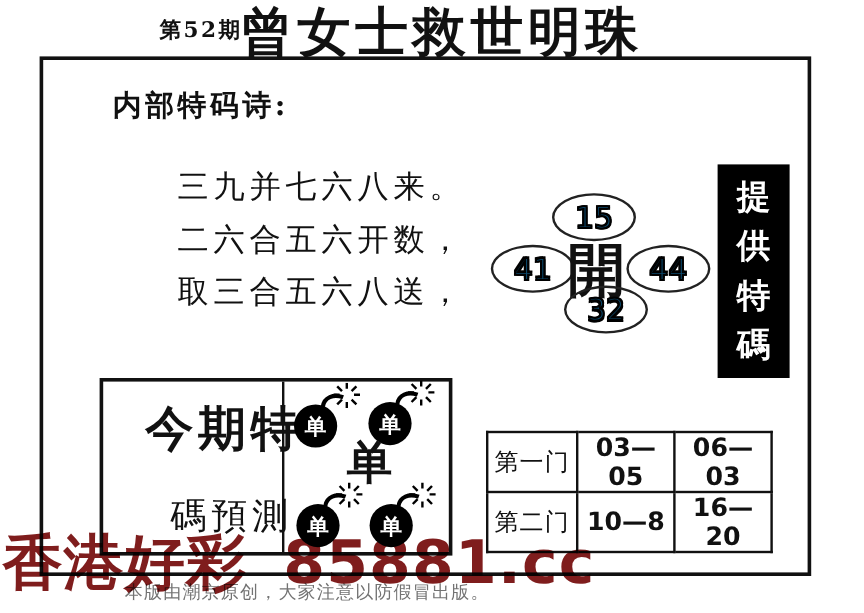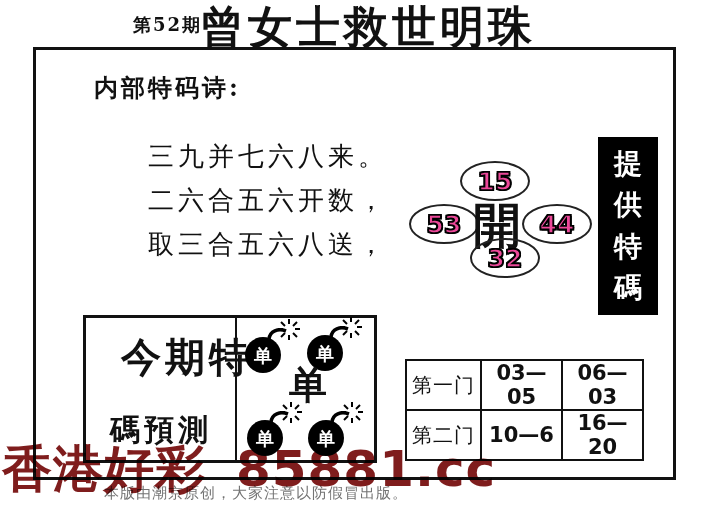--- a/index.html
+++ b/index.html
@@ -15,36 +15,36 @@
   .frame{position:absolute;left:33px;top:47px;width:637px;height:427px;border:3px solid #111;}
   
   .poem-heading{position:absolute;left:62px;top:72px;font-size:24px;font-weight:bold;letter-spacing:3px;margin-left:32px;}
   .poem{position:absolute;left:148px;top:134px;font-size:26px;line-height:44px;letter-spacing:4px;}
   
   .oval{
     position:absolute;width:66px;height:36px;border:2px solid #222;border-radius:50%;
     display:flex;align-items:center;justify-content:center;
   }
   .bubble-num{
-    font-family:"DejaVu Sans","Liberation Sans",sans-serif;font-weight:bold;font-size:25px;color:#ec4899;
+    font-family:"DejaVu Sans","Liberation Sans",sans-serif;font-weight:normal;font-size:25px;color:#0c4a6e;
     -webkit-text-stroke:1.6px #000;
     text-shadow:-1px -1px 0 #000,1px -1px 0 #000,-1px 1px 0 #000,1px 1px 0 #000;
   }
   .kai-char{position:absolute;left:473px;top:194px;font-size:48px;font-weight:bold;}
   
   .side-banner{
     position:absolute;left:598px;top:137px;width:60px;height:178px;background:#000;
     display:flex;flex-direction:column;align-items:center;justify-content:space-evenly;
   }
   .side-banner span{color:#fff;font-size:28px;font-weight:bold;line-height:1;}
   
   .pred-box{position:absolute;left:83px;top:315px;width:288px;height:142px;border:3px solid #111;}
   .pred-divider{position:absolute;left:149px;top:0;width:2px;height:100%;background:#111;}
   .pred-line1{position:absolute;left:0;top:12px;width:150px;text-align:center;font-size:40px;font-weight:bold;letter-spacing:4px;margin-left:26px;}
-  .pred-line2{position:absolute;left:0;top:92px;width:150px;text-align:center;font-size:30px;font-weight:bold;letter-spacing:4px;}
+  .pred-line2{position:absolute;left:0;top:92px;width:150px;text-align:center;font-size:30px;font-weight:normal;letter-spacing:4px;padding-left:32px;}
   .bomb{position:absolute;width:64px;height:56px;}
   .bomb text{font-family:"DejaVu Serif","Liberation Serif",serif;font-weight:bold;}
   .pred-center{position:absolute;left:287px;top:364px;width:42px;height:42px;display:flex;align-items:center;justify-content:center;font-size:38px;font-weight:bold;}
   
   .gate-table{
     position:absolute;left:405px;top:359px;border-collapse:collapse;
   }
   .gate-table td{
     border:2.5px solid #111;height:28px;text-align:center;vertical-align:middle;
     font-size:20px;padding:0;
@@ -76,21 +76,21 @@
   <div class="poem">
     <div>三九并七六八来。</div>
     <div>二六合五六开数，</div>
     <div>取三合五六八送，</div>
   </div>
 
   <div class="oval" style="left:460px;top:161px;">
     <span class="bubble-num">15</span>
   </div>
   <div class="oval" style="left:409px;top:204px;">
-    <span class="bubble-num">53</span>
+    <span class="bubble-num">41</span>
   </div>
   <div class="kai-char">開</div>
   <div class="oval" style="left:522px;top:204px;">
     <span class="bubble-num">44</span>
   </div>
   <div class="oval" style="left:470px;top:238px;">
     <span class="bubble-num">32</span>
   </div>
 
   <div class="side-banner">
@@ -170,21 +170,21 @@
 
   <table class="gate-table">
     <tbody>
       <tr>
         <td class="gate">第一门</td>
         <td class="rng">03—05</td>
         <td class="rng">06—03</td>
       </tr>
       <tr>
         <td class="gate">第二门</td>
-        <td class="rng">10—6</td>
+        <td class="rng">10—8</td>
         <td class="rng">16—20</td>
       </tr>
     </tbody>
   </table>
 
   <div class="watermark">
     <span class="wm-name">香港好彩</span><span class="wm-url">85881.cc</span>
   </div>
 
   <div class="footer-note">本版由潮京原创，大家注意以防假冒出版。</div>

